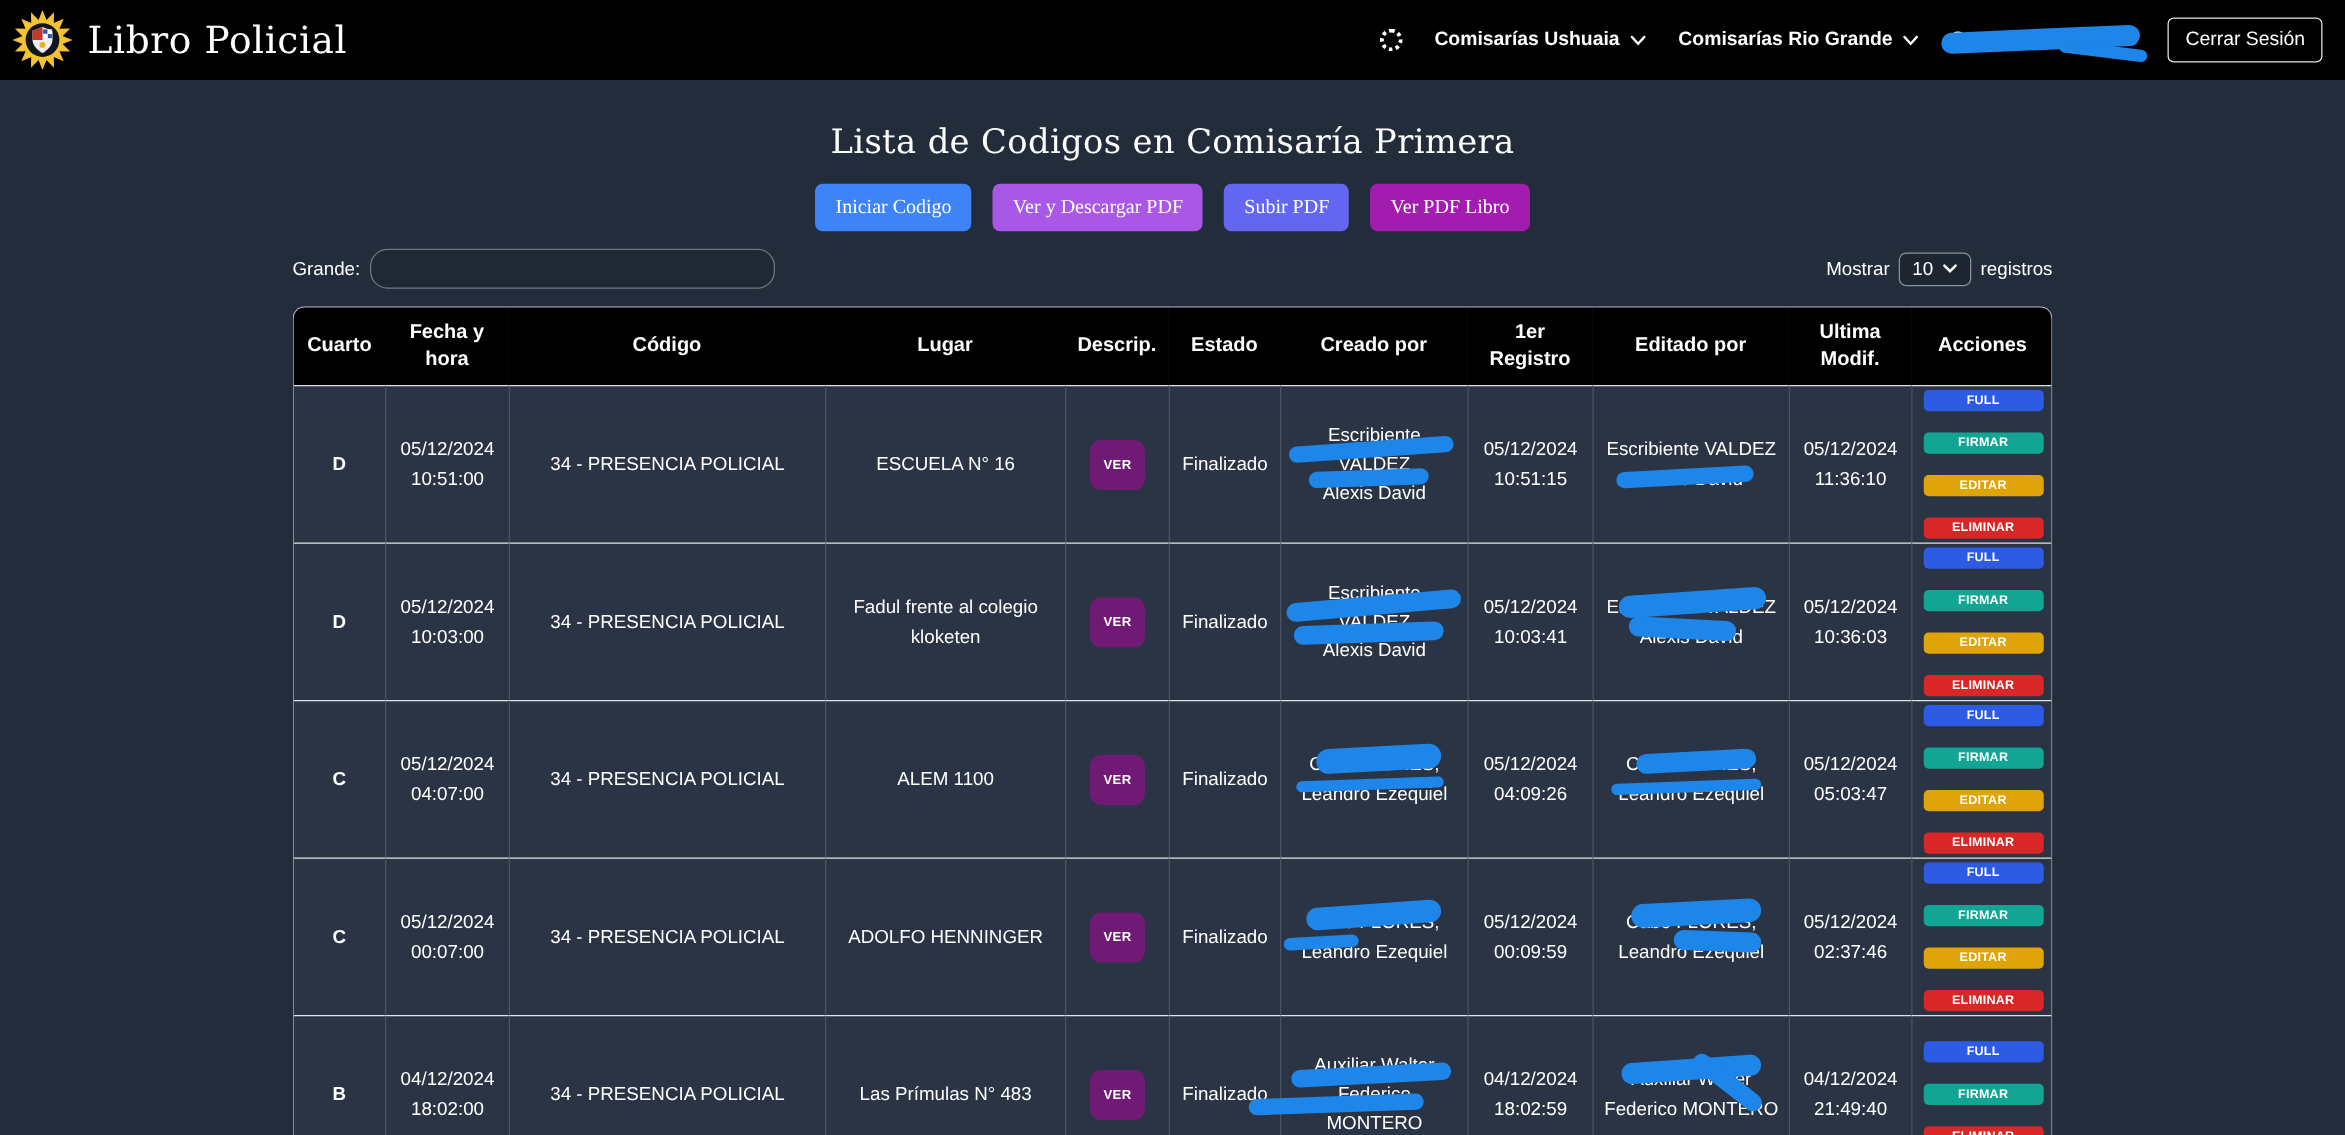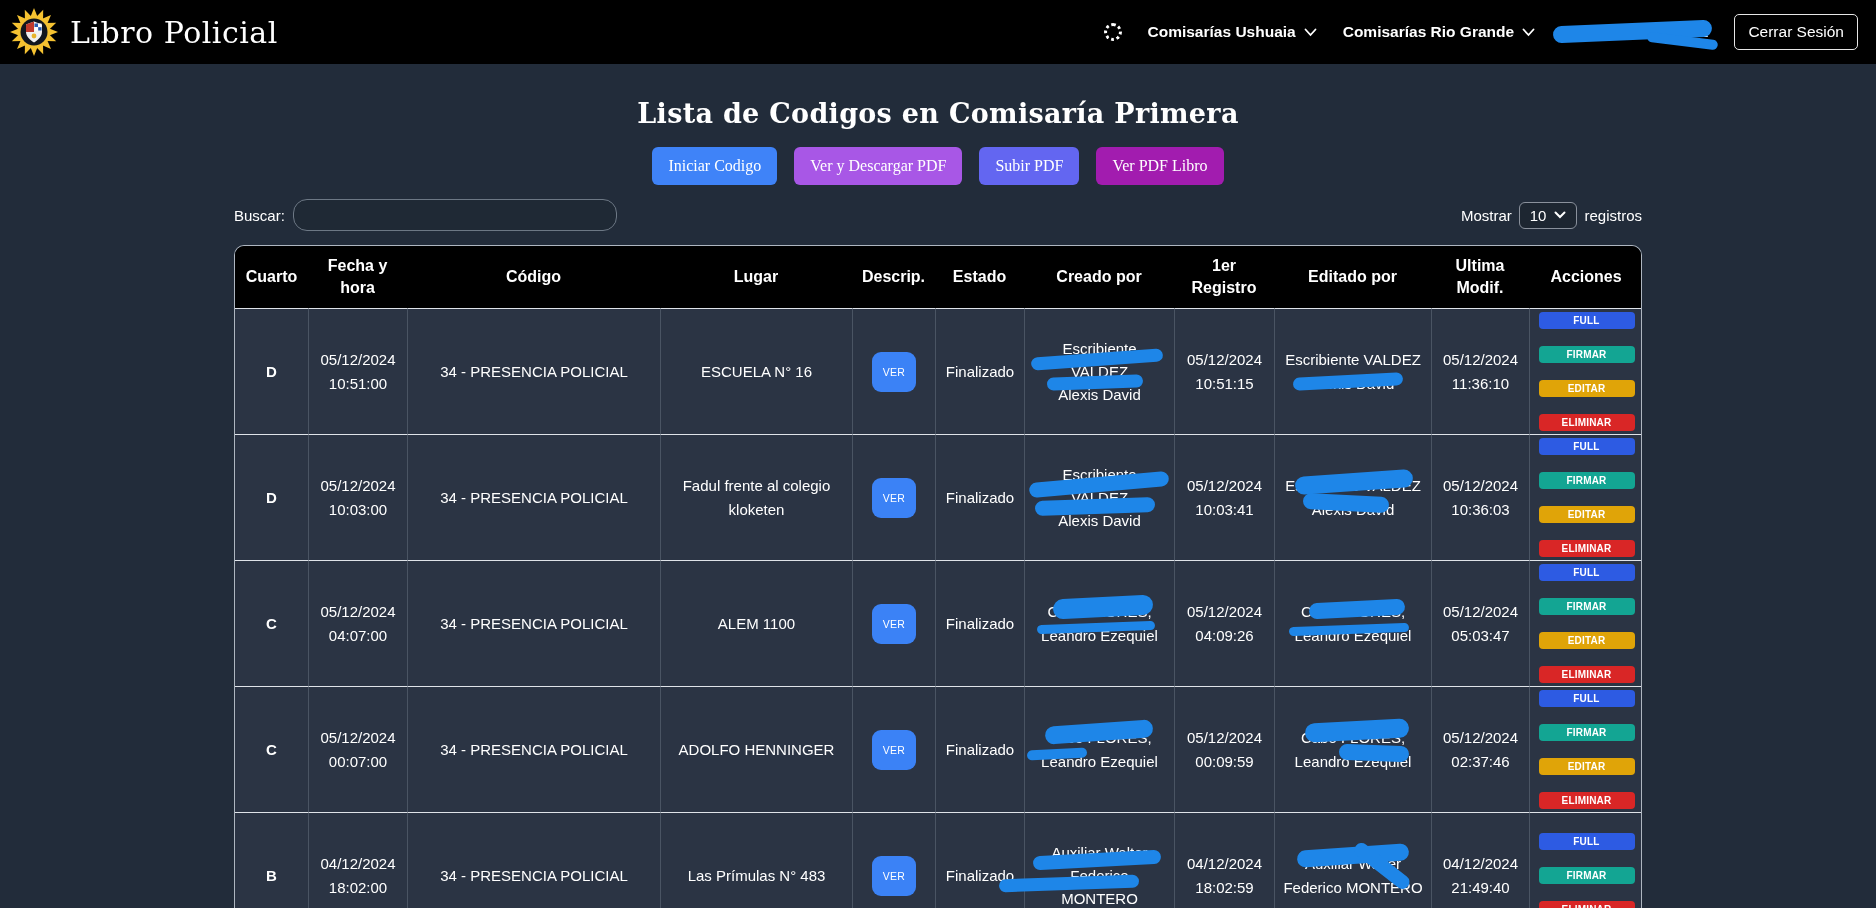--- a/index.html
+++ b/index.html
@@ -38,21 +38,21 @@
   }
   
   .scribble {
     position: absolute; background: #1e86e8; border-radius: 10px;
     display: block; pointer-events: none;
   }
   
   .page-title {
     margin-top: 34px; text-align: center;
     font-family: "DejaVu Serif", serif;
-    font-size: 27px; font-weight: 700; letter-spacing: .3px;
+    font-size: 27px; font-weight: 400; letter-spacing: .3px;
   }
   .toolbar {
     margin-top: 18px; display: flex; justify-content: center; gap: 17px;
   }
   .tb-btn {
     border: none; border-radius: 6px; color: #fff;
     font-family: Liberation Serif, serif; font-size: 16px;
     padding: 10px 16px; cursor: pointer; white-space: nowrap;
   }
   .c-blue   { background: #3f83f8; }
@@ -96,22 +96,22 @@
     vertical-align: middle; text-align: center;
     font-size: 15px; padding: 0;
     border-top: 1px solid #dfe3e9;
   }
   .grid tbody td + td { border-left: 1px solid #4a5463; }
   .cellc { position: relative; width: 100%; height: 125px;
     display: flex; flex-direction: column; align-items: center; justify-content: center;
     line-height: 1.55; padding: 0 8px; }
   .bold { font-weight: 700; }
   .ver-btn {
-    width: 44px; height: 40px; background: #3b82f6; border: none; border-radius: 9px;
-    color: #fff; font-family: inherit; font-size: 10.5px; font-weight: 400;
+    width: 44px; height: 40px; background: #701a75; border: none; border-radius: 9px;
+    color: #fff; font-family: inherit; font-size: 10.5px; font-weight: 700;
     cursor: pointer; letter-spacing: .3px;
   }
   .actions {
     height: 125px; display: flex; flex-direction: column;
     align-items: center; justify-content: center; gap: 17px;
   }
   .act {
     width: 96px; height: 17px; border: none; border-radius: 4px;
     color: #fff; font-family: inherit; font-size: 10px; font-weight: 700;
     letter-spacing: .2px; cursor: pointer; line-height: 1;
@@ -186,21 +186,21 @@
 
   <div class="toolbar">
     <button class="tb-btn c-blue">Iniciar Codigo</button>
     <button class="tb-btn c-purple">Ver y Descargar PDF</button>
     <button class="tb-btn c-indigo">Subir PDF</button>
     <button class="tb-btn c-teal">Ver PDF Libro</button>
   </div>
 
   <div class="controls">
     <div class="search-group">
-      <label>Buscar:</label>
+      <label>Grande:</label>
       <input class="search-input" type="text" style="">
     </div>
     <div class="size-group">
       <span>Mostrar</span>
       <div class="select-box">
         <span>10</span>
         <svg class="chev" width="12" height="8" viewBox="0 0 12 8">
             <path d="M1.5 1.5 L6 6 L10.5 1.5" stroke="#fff" stroke-width="2" fill="none" stroke-linecap="round"></path>
           </svg>
       </div>

